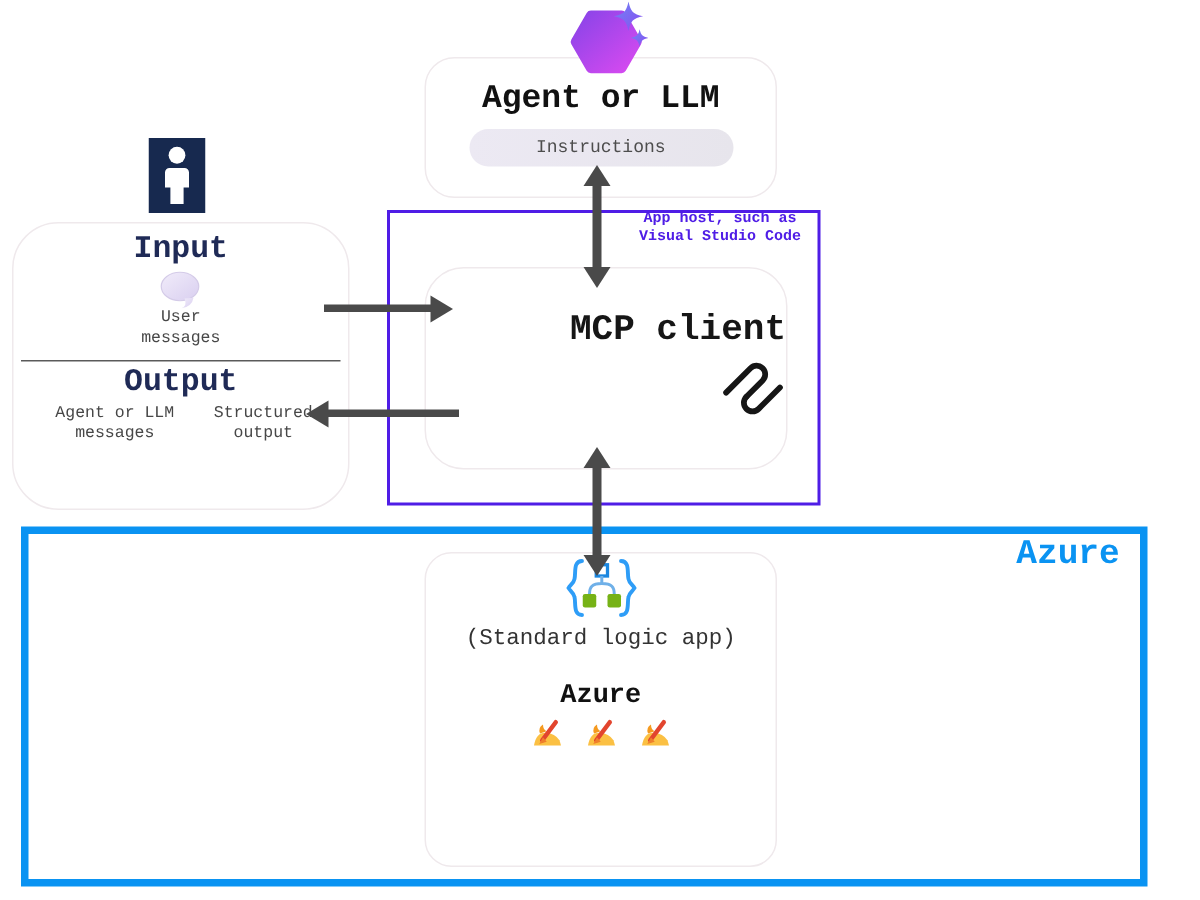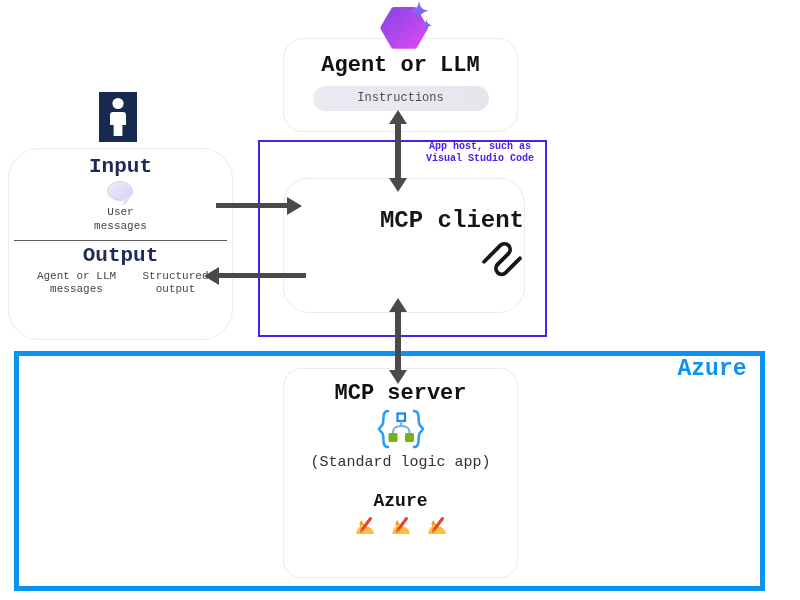--- a/index.html
+++ b/index.html
@@ -138,21 +138,20 @@
           <path d="M -9 16 L -9 -8 A 6 6 0 0 1 3 -8 L 3 8"></path>
           <path d="M 3 8 A 6 6 0 0 0 15 8 L 15 -13"></path>
         </g>
       </svg>
     </div>
   </div>
 
   <div class="lbl azure-label">Azure</div>
 
   <div class="card server-box">
-    <div class="server-title">MCP server</div>
     <div class="logic-wrap">
       <svg width="56" height="44" viewBox="0 0 56 44">
         <path d="M15 3 C9 3 11 11 10 15 C9.5 18 7 19 6 21 C7 23 9.5 24 10 27 C11 31 9 39 15 39" fill="none" stroke="#2e9df7" stroke-width="2.6" stroke-linecap="round"></path>
         <path d="M41 3 C47 3 45 11 46 15 C46.5 18 49 19 50 21 C49 23 46.5 24 46 27 C45 31 47 39 41 39" fill="none" stroke="#2e9df7" stroke-width="2.6" stroke-linecap="round"></path>
         <rect x="24.5" y="5.5" width="7.5" height="7.5" fill="#fff" stroke="#1b87e0" stroke-width="2.2"></rect>
         <path d="M28.2 13 V 18 M28.2 18 C21.5 18 20 20.5 20 25 M28.2 18 C35 18 36.5 20.5 36.5 25" fill="none" stroke="#6fb0e8" stroke-width="2"></path>
         <rect x="15.5" y="25" width="9" height="9" rx="1.5" fill="#76b216"></rect>
         <rect x="32" y="25" width="9" height="9" rx="1.5" fill="#76b216"></rect>
       </svg>
     </div>

